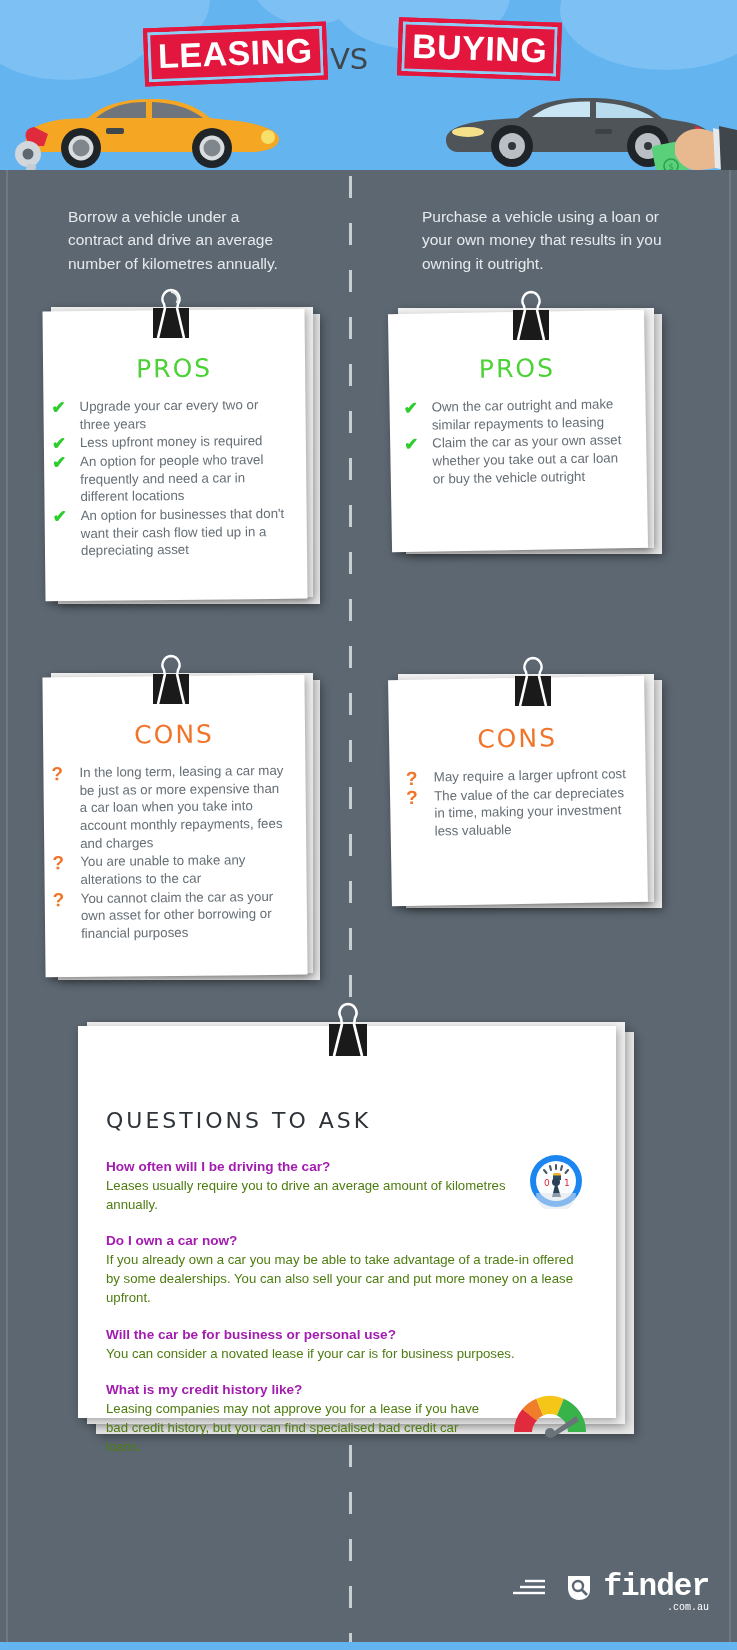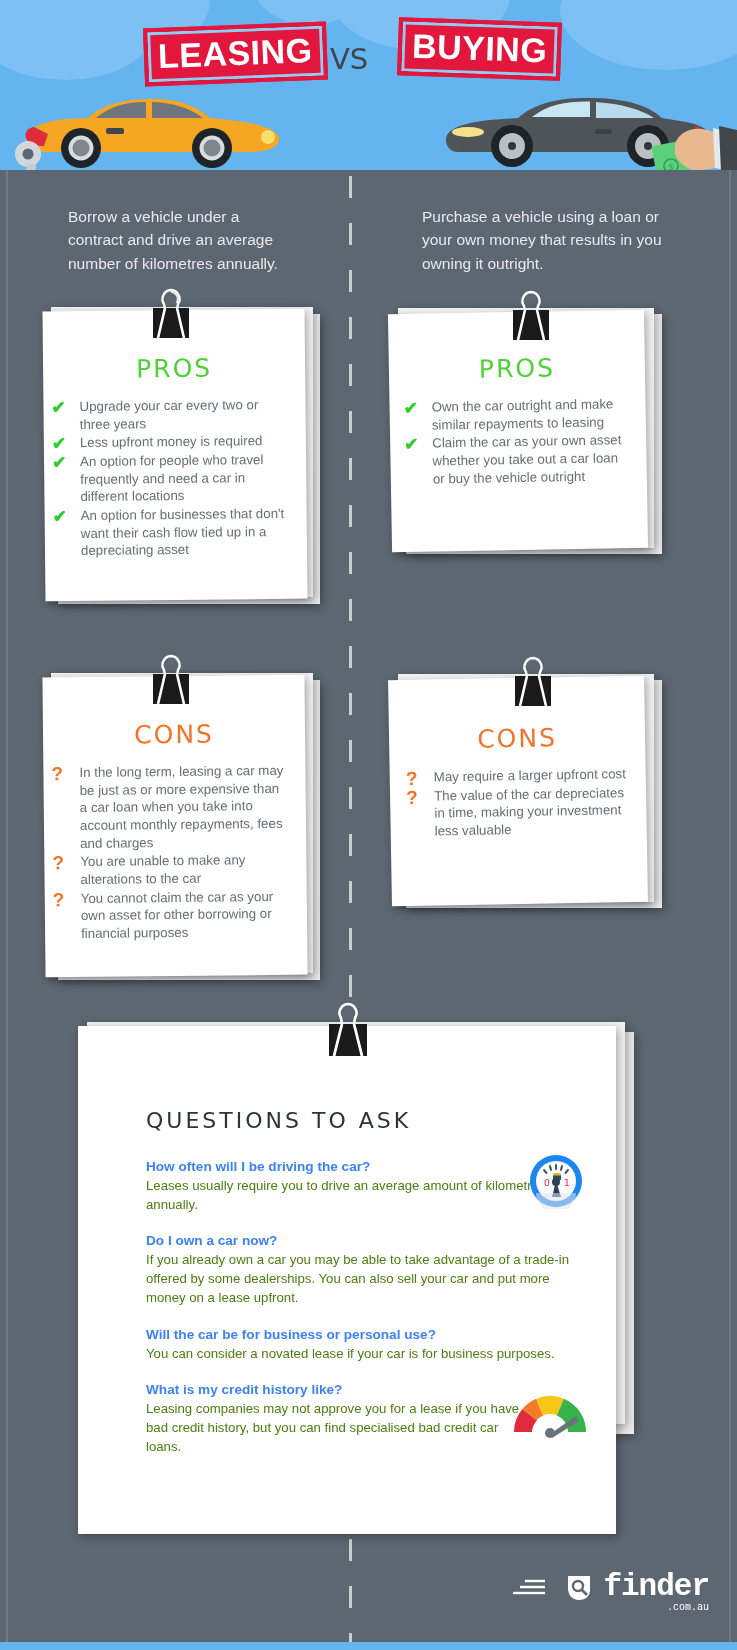--- a/index.html
+++ b/index.html
@@ -135,21 +135,21 @@
 
   
   #q-panel-wrap { position: absolute; left: 78px; top: 1012px; }
   #q-title {
     font-family: "DejaVu Sans", sans-serif;
     font-size: 22px; letter-spacing: 3px; color: #2d3338;
     margin-bottom: 26px;
   }
   .qa { margin-bottom: 19px; position: relative; }
   .qa h4 {
-    font-size: 13.6px; color: #3b82f6; font-weight: bold;
+    font-size: 13.6px; color: #a21caf; font-weight: bold;
     margin-bottom: 3px; font-family: "Liberation Sans", sans-serif;
   }
   .qa p {
     font-size: 13.2px; color: #4d7c0f; line-height: 1.42;
     font-family: "Liberation Sans", sans-serif;
   }
 
   
   #footer-logo {
     position: absolute; right: 28px; bottom: 48px;
@@ -322,21 +322,21 @@
       <path d="M23 4 a9 9 0 0 1 7 14 L27 34 M23 4 a9 9 0 0 0 -7 14 L19 34" fill="none" stroke="#ffffff" stroke-width="2.4"></path>
       <rect x="5" y="22" width="36" height="30" fill="#1a1a1a"></rect>
       <path d="M17 22 L10 52 M29 22 L36 52" stroke="#ffffff" stroke-width="2.6" fill="none"></path>
     </svg>
   </div>
 </div>
 
 <div id="q-panel-wrap">
   <div class="paper back2" style="left:18px; top:20px; width:538px; height:402px;"></div>
   <div class="paper back1" style="left:9px; top:10px; width:538px; height:402px;"></div>
-  <div class="paper" style="left:0; top:14px; width:538px; height:508px; padding:82px 40px 0 68px;">
+  <div class="paper" style="left:0; top:14px; width:538px; height:392px; padding:82px 40px 0 28px;">
     <div id="q-title">QUESTIONS TO ASK</div>
 
     <div class="qa">
       <h4>How often will I be driving the car?</h4>
       <p style="width:400px;">Leases usually require you to drive an average amount of kilometres annually.</p>
       <div style="position:absolute; right:-8px; top:-6px;">
         <svg width="56" height="56" viewBox="0 0 56 56">
           <circle cx="28" cy="28" r="26" fill="#1b86f0"></circle>
           <circle cx="28" cy="28" r="20" fill="#fcfdfe"></circle>
           <g stroke="#4a5560" stroke-width="2" stroke-linecap="round">

